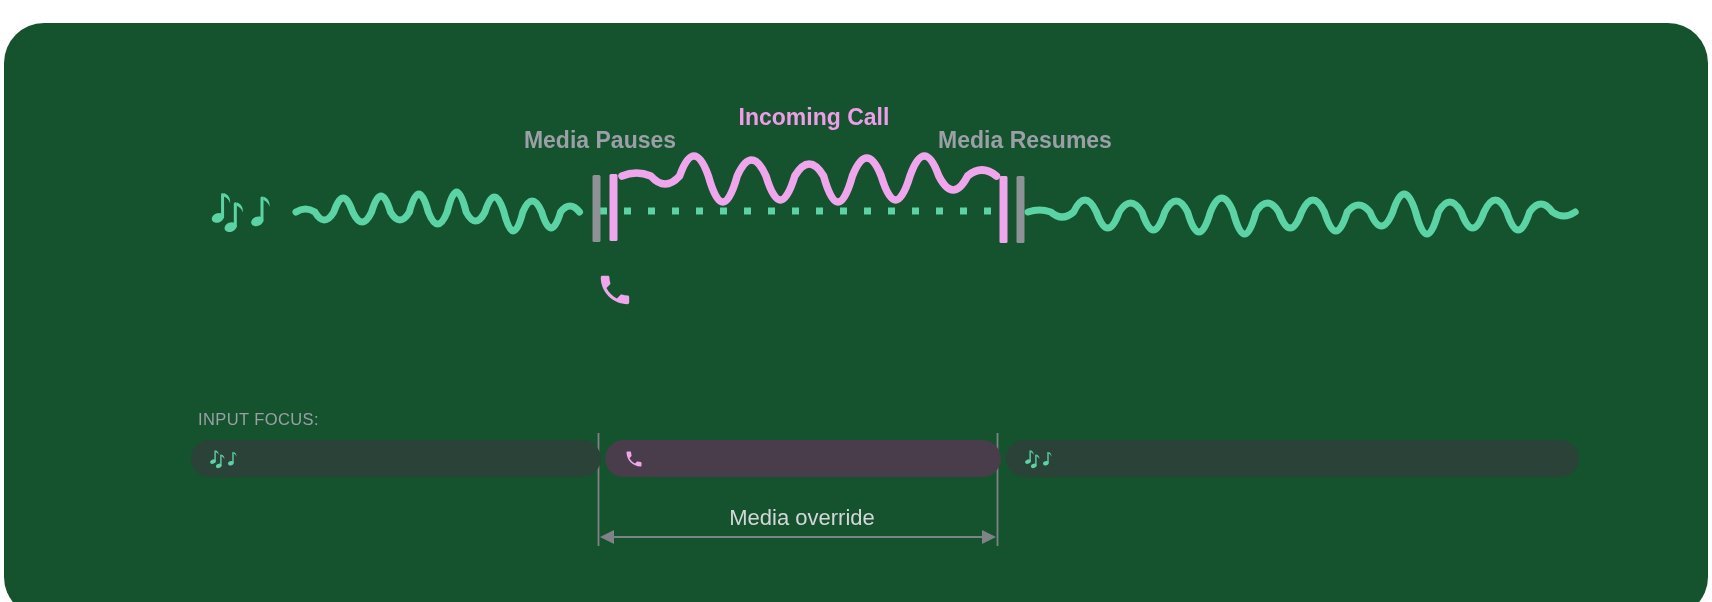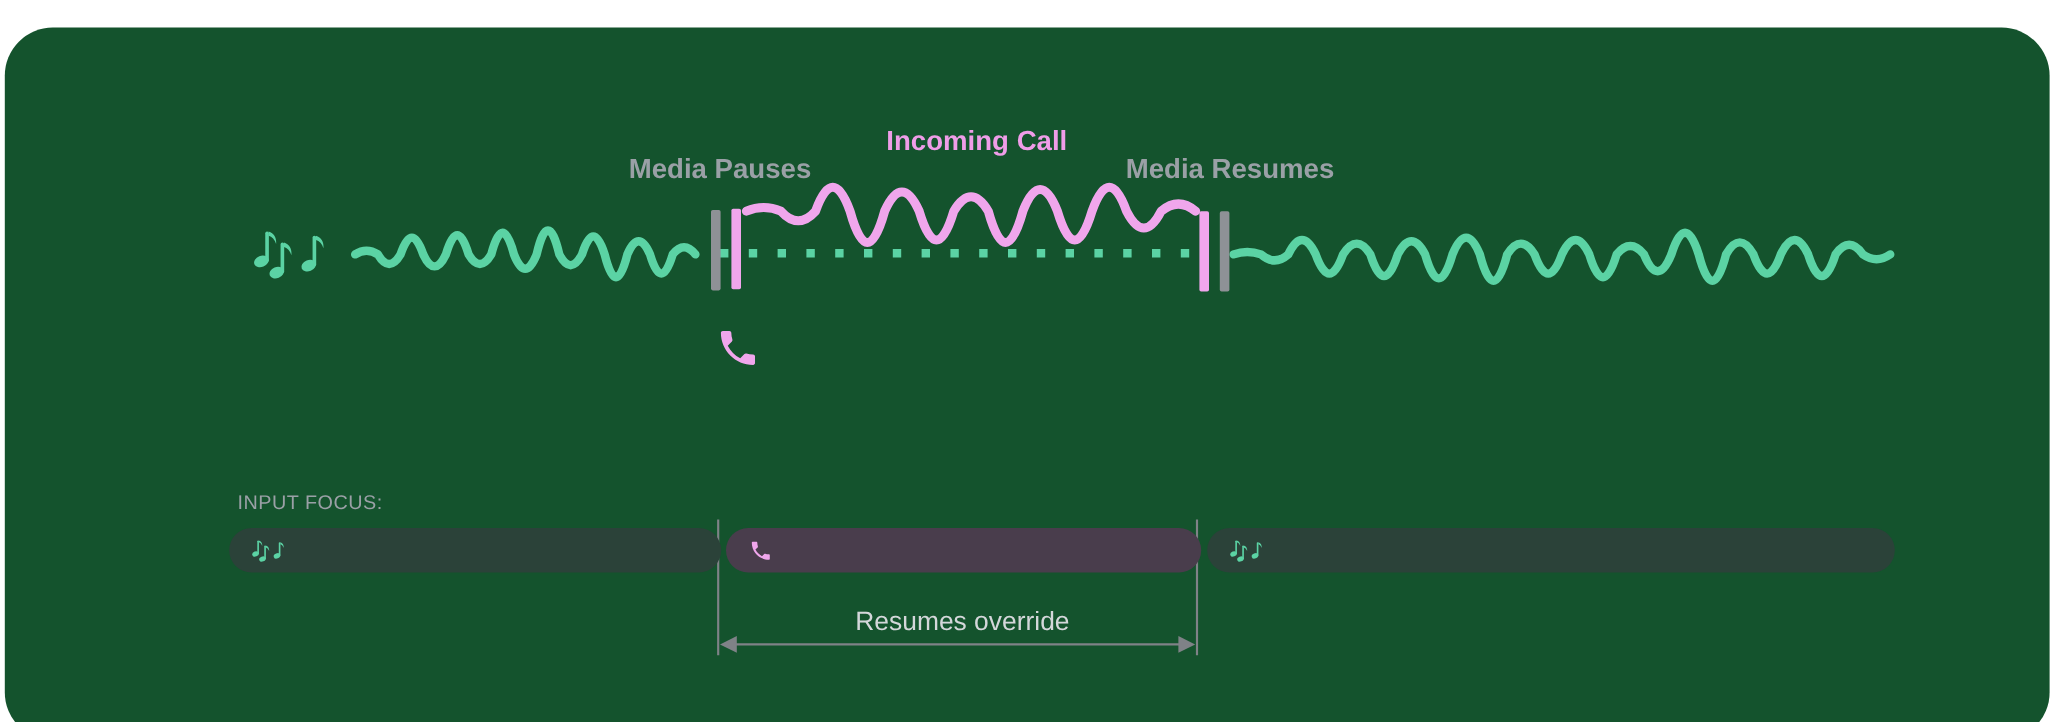--- a/index.html
+++ b/index.html
@@ -101,15 +101,15 @@
       <svg class="pill-phone" viewBox="0 0 24 24" aria-hidden="true">
         <use href="#phone" fill="#f0a6ec"></use>
       </svg>
     </div>
     <div class="pill pill-green pill-3">
       <svg class="pill-notes" viewBox="0 0 52 38" aria-hidden="true">
         <use href="#notes-cluster" fill="#5bd3a4"></use>
       </svg>
     </div>
 
-    <div class="lbl centered system-override">Resumes override</div>
+    <div class="lbl centered system-override">Media override</div>
   </div>
 </div>
 
 </body></html>

